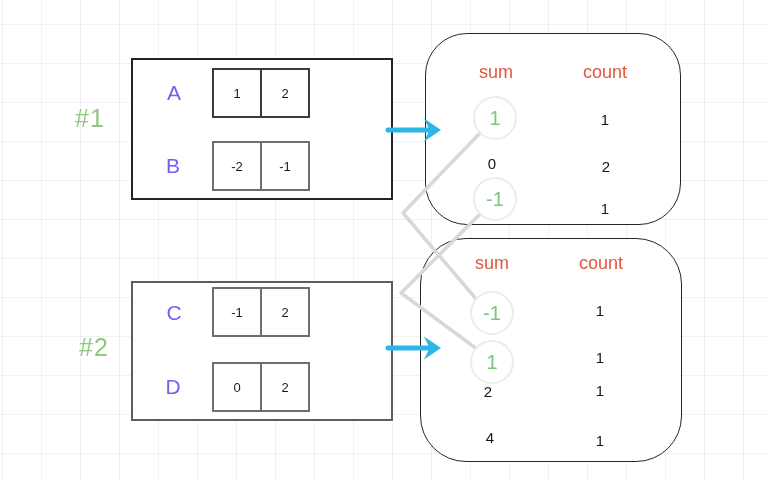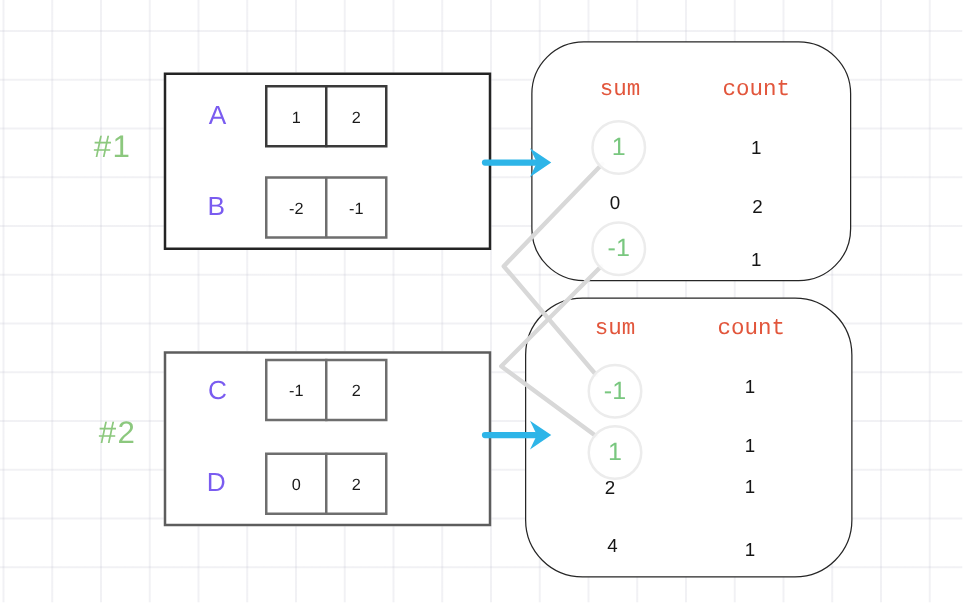--- a/index.html
+++ b/index.html
@@ -27,21 +27,21 @@
   #overlay{position:absolute;left:0;top:0;z-index:2;pointer-events:none;}
   
   .lbl-purple{position:absolute;z-index:3;color:#7a5cf0;font-size:21px;}
   .lbl-tag{position:absolute;z-index:3;color:#8cc87e;font-size:25px;letter-spacing:1px;}
   .cellpair{position:absolute;z-index:3;display:flex;}
   .cell{width:50px;height:50px;background:#fff;display:flex;align-items:center;justify-content:center;
         font-size:13px;box-sizing:border-box;}
   .cells-dark .cell{border:2px solid #3a3a3a;}
   .cells-gray .cell{border:2px solid #6e6e6e;}
   .cell + .cell{margin-left:-2px;}
-  .maphead{position:absolute;z-index:3;color:#e2563c;font-size:18px;font-family:Liberation Mono, monospace;}
+  .maphead{position:absolute;z-index:3;color:#e2563c;font-size:18px;}
   .mapval{position:absolute;z-index:3;font-size:15px;color:#151515;}
   .greencircle{position:absolute;z-index:3;width:40px;height:40px;border-radius:50%;
     border:2px solid #ececec;background:rgba(255,255,255,0.92);
     display:flex;align-items:center;justify-content:center;
     color:#79c77f;font-size:20px;}
 </style>
 </head>
 <body>
 
 <div id="canvas">

